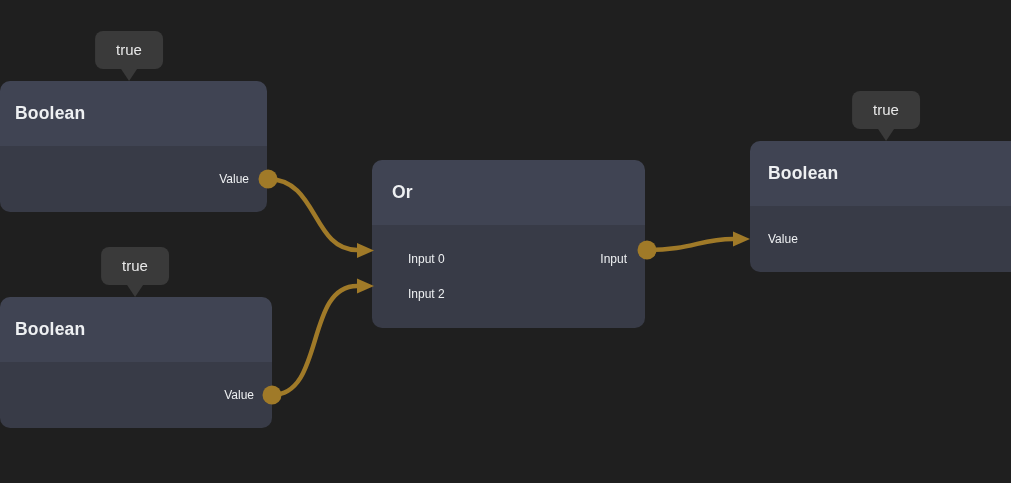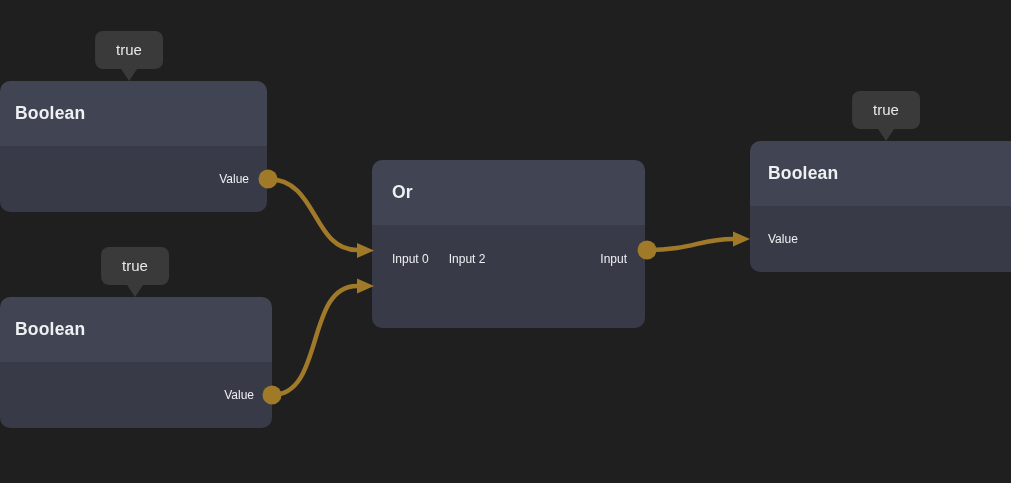--- a/index.html
+++ b/index.html
@@ -32,21 +32,21 @@
   .pad-l-lg{padding-left:20px;}
   .pad-l-md{padding-left:18px;}
   .port-row{
     display:flex;align-items:center;font-size:12px;font-weight:400;
   }
   .bool-body{height:66px;}
   .bool-body .port-row{height:66px;}
   .row-right{justify-content:flex-end;padding-right:18px;}
   .row-left{justify-content:flex-start;}
   .or-body{height:103px;display:flex;padding:16px 0 17px 0;}
-  .or-col{display:flex;}
+  .or-col{display:flex;flex-direction:column;padding-left:16px;}
   .or-col.inputs{flex:1;}
   .or-body .port-row{height:35px;}
   .tooltip{
     position:absolute;transform:translateX(-50%);z-index:4;
     height:38px;line-height:38px;padding:0 21px;
     background:var(--tooltip-bg);border-radius:8px;
     font-size:15px;color:#e9e9e9;white-space:nowrap;
   }
   .tooltip::after{
     content:'';position:absolute;top:100%;left:50%;transform:translateX(-50%);

